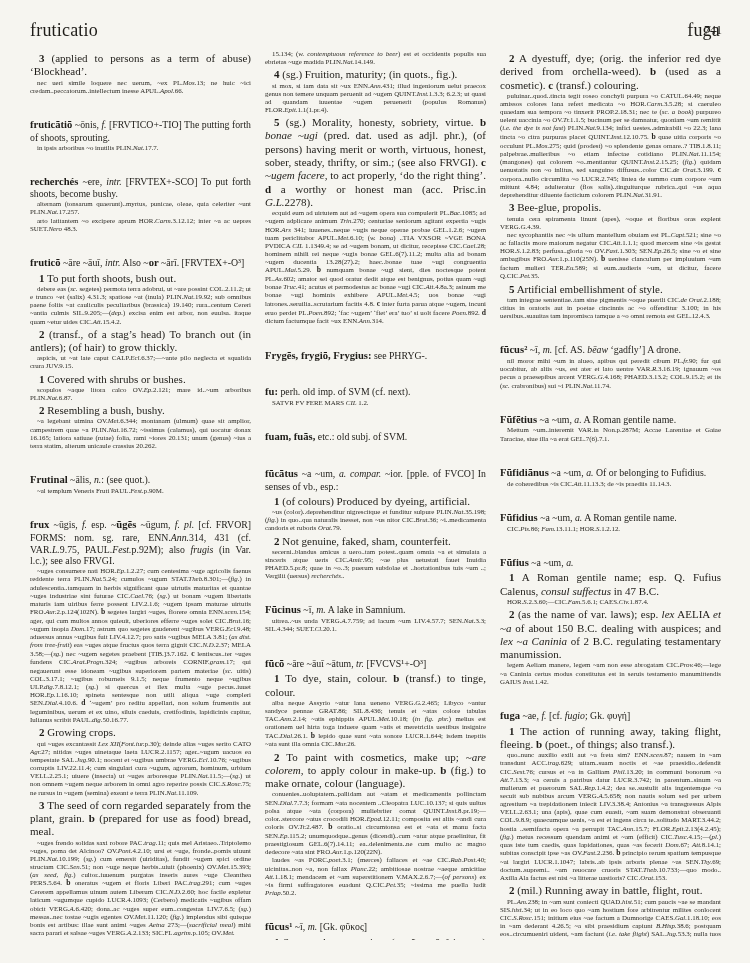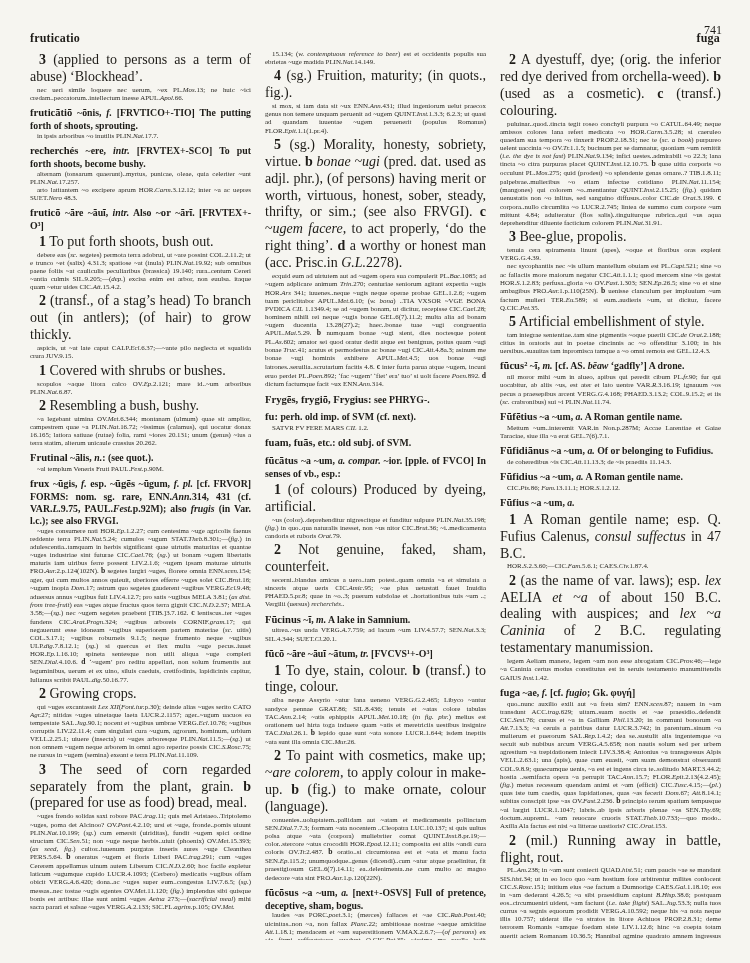--- a/index.html
+++ b/index.html
@@ -1,29 +1,29 @@
 <!DOCTYPE html>
 <html><head>
 <meta charset="utf-8">
 <style>
   html,body{margin:0;padding:0;background:#dddad2;}
   .page{position:relative;width:750px;height:963px;margin:0 auto;background:#f6f5f0;
         box-sizing:border-box;padding:20px 28px 14px 30px;
         font-family:"Liberation Serif","DejaVu Serif",serif;color:#1e1c18;}
   .running-head{position:relative;height:26px;margin-bottom:4px;}
-  .gw{font-weight:bold;font-size:12px;letter-spacing:.2px;margin-top:11px;}
+  .gw{font-weight:normal;font-size:18px;letter-spacing:.2px;}
   .gw.left{position:absolute;left:0;top:0;}
   .gw.right{position:absolute;right:2px;top:0;}
   .pageno{position:absolute;left:0;right:0;text-align:right;top:3px;font-size:12px;}
   .columns{display:flex;gap:14px;}
   .col{width:221px;height:890px;overflow:hidden;text-align:justify;}
   p{margin:0;padding:0;}
-  .entry{margin-top:5px;font-size:9.8px;line-height:1.21;font-weight:bold;}
+  .entry{margin-top:24px;font-size:9.8px;line-height:1.21;}
   .entry b{font-size:10.6px;}
-  .sense{margin-top:2px;font-size:14px;line-height:1.21;text-indent:9px;}
+  .sense{margin-top:2px;font-size:11px;line-height:1.21;text-indent:9px;}
   .cite{font-size:6.9px;line-height:1.18;text-indent:7px;color:#2a2823;}
   .cite b{font-size:7.6px;}
 </style>
 </head>
 <body>
 
 <div class="page">
   <div class="running-head">
     <span class="gw left">fruticatio</span>
     <span class="pageno">741</span>
@@ -71,21 +71,20 @@
         <p class="cite">~us (color)..deprehenditur nigrescitque et funditur sulpure PLIN.<i>Nat.</i>35.198; (<i>fig.</i>) in quo..qua naturalis inesset, non ~us nitor CIC.<i>Brut.</i>36; ~i..medicamenta candoris et ruboris <i>Orat.</i>79.</p>
         <p class="sense"><b>2</b> Not genuine, faked, sham, counterfeit.</p>
         <p class="cite">secerni..blandus amicus a uero..tam potest..quam omnia ~a et simulata a sinceris atque ueris CIC.<i>Amic.</i>95; ~ae plus uetustati fauet Inuidia PHAED.5.pr.8; quae in ~o..3; puerum subdolae et ..hortationibus tuis ~um ..; Vergilii (uersus) <i>recherchés</i>..</p>
         <p class="entry"><b>Fūcinus</b> ~ī, <i>m.</i> A lake in Samnium.</p>
         <p class="cite">uitrea..~us unda VERG.<i>A.</i>7.759; ad lacum ~um LIV.4.57.7; SEN.<i>Nat.</i>3.3; SIL.4.344; SUET.<i>Cl.</i>20.1.</p>
         <p class="entry"><b>fūcō</b> ~āre ~āuī ~ātum, <i>tr.</i> [FVCVS¹+-O³]</p>
         <p class="sense"><b>1</b> To dye, stain, colour. <b>b</b> (transf.) to tinge, colour.</p>
         <p class="cite">alba neque Assyrio ~atur lana ueneno VERG.<i>G.</i>2.465; Libyco ~antur sandyce pennae GRAT.86; SIL.8.436; tenuis et ~atas colore tabulas TAC.<i>Ann.</i>2.14; ~atis ephippiis APUL.<i>Met.</i>10.18; (<i>in fig. phr.</i>) melius est orationem uel hirta toga induere quam ~atis et meretriciis uestibus insignire TAC.<i>Dial.</i>26.1. <b>b</b> lepido quae sunt ~ata sonore LUCR.1.644; isdem ineptiis ~ata sunt illa omnia CIC.<i>Mur.</i>26.</p>
         <p class="sense"><b>2</b> To paint with cosmetics, make up; ~<i>are colorem</i>, to apply colour in make-up. <b>b</b> (fig.) to make ornate, colour (language).</p>
         <p class="cite">conuenies..uoluptatem..pallidam aut ~atam et medicamentis pollinctam SEN.<i>Dial.</i>7.7.3; formam ~ata nocentem ..Cleopatra LUC.10.137; si quis uultus polsa atque ~ata (corpora) muliebriter comat QUINT.<i>Inst.</i>8.pr.19;—color..stercore ~atus crocodili HOR.<i>Epod.</i>12.11; composita est aliis ~andi cura coloris OV.<i>Tr.</i>2.487. <b>b</b> oratio..si circumtonsa est et ~ata et manu facta SEN.<i>Ep.</i>115.2; unumquodque..genus (dicendi)..cum ~atur atque praelinitur, fit praestigiosum GEL.6(7).14.11; ea..delenimenta..ne cum multo ac magno dedecore ~ata sint FRO.<i>Aur.</i>1.p.120(22N).</p>
-        <p class="entry"><b>fūcōsus</b> ~a ~um, <i>a.</i> [next+-OSVS] Full of pretence, deceptive, sham, bogus.</p>
         <p class="cite">laudes ~as PORC.<i>poet.</i>3.1; (merces) fallaces et ~ae CIC.<i>Rab.Post.</i>40; uicinitas..non ~a, non fallax <i>Planc.</i>22; ambitiosae nostrae ~aeque amicitiae <i>Att.</i>1.18.1; mendacem et ~am superstitionem V.MAX.2.6.7;—(<i>of persons</i>) ex ~is firmi suffragatores euadunt Q.CIC.<i>Pet.</i>35; ~issima me puella ludit <i>Priap.</i>50.2.</p>
         <p class="entry"><b>fūcus¹</b> ~ī, <i>m.</i> [Gk. φῦκος]</p>
         <p class="sense"><b>1</b> Sea-weed; ~<i>us marinus</i> (= φῦκος θαλάσσιον) orchella-weed, <i>Rocella tinctoria</i>.</p>
         <p class="cite">longum rubente spargitur ~o latus SEN.<i>Phaed.</i>1045;—~us marinus, lactucae similis..PLIN.<i>Nat.</i>26.103; nomae et collectiones omnes (sanari) ~o maris, priusquam inarescat 26.128.</p>
       </div>
       <div class="col">
         <p class="sense"><b>2</b> A dyestuff, dye; (orig. the inferior red dye derived from orchella-weed). <b>b</b> (used as a cosmetic). <b>c</b> (transf.) colouring.</p>
         <p class="cite">puluinar..quod..tincta tegit roseo conchyli purpura ~o CATUL.64.49; neque amissos colores lana refert medicata ~o HOR.<i>Carm.</i>3.5.28; si caeruleo quaedam sua tempora ~o tinxerit PROP.2.18.31; nec te (<i>sc. a book</i>) purpureo uelent uaccinia ~o OV.<i>Tr.</i>1.1.5; bucinum per se damnatur, quoniam ~um remittit (<i>i.e. the dye is not fast</i>) PLIN.<i>Nat.</i>9.134; infici uestes..admirabili ~o 22.3; lana tincta ~o citra purpuras placet QUINT.<i>Inst.</i>12.10.75. <b>b</b> quae uitia corporis ~o occulunt PL.<i>Mos.</i>275; quid (prodest) ~o splendente genas ornare..? TIB.1.8.11; palpebrae..mulieribus ~o etiam infectae cotidiano PLIN.<i>Nat.</i>11.154; (mangones) qui colorem ~o..mentiantur QUINT.<i>Inst.</i>2.15.25; (<i>fig.</i>) quidam uenustatis non ~o inlitus, sed sanguino diffusus..color CIC.<i>de Orat.</i>3.199. <b>c</b> corpora..nullo circumlita ~o LUCR.2.745; lintea de summo cum corpore ~um mittunt 4.84; adulteratur (flos salis)..tinguiturque rubrica..qui ~us aqua deprehenditur diluente facticium colorem PLIN.<i>Nat.</i>31.91.</p>
         <p class="sense"><b>3</b> Bee-glue, propolis.</p>
         <p class="cite">tenuia cera spiramenta linunt (apes), ~oque et floribus oras explent VERG.<i>G.</i>4.39.</p>
@@ -99,18 +98,19 @@
         <p class="entry"><b>Fūfidiānus</b> ~a ~um, <i>a.</i> Of or belonging to Fufidius.</p>
         <p class="cite">de coheredibus ~is CIC.<i>Att.</i>11.13.3; de ~is praediis 11.14.3.</p>
         <p class="entry"><b>Fūfidius</b> ~a ~um, <i>a.</i> A Roman gentile name.</p>
         <p class="cite">CIC.<i>Pis.</i>86; <i>Fam.</i>13.11.1; HOR.<i>S.</i>1.2.12.</p>
         <p class="entry"><b>Fūfius</b> ~a ~um, <i>a.</i></p>
         <p class="sense"><b>1</b> A Roman gentile name; esp. Q. Fufius Calenus, <i>consul suffectus</i> in 47 B.C.</p>
         <p class="cite">HOR.<i>S.</i>2.3.60;—CIC.<i>Fam.</i>5.6.1; CAES.<i>Civ.</i>1.87.4.</p>
         <p class="sense"><b>2</b> (as the name of var. laws); esp. <i>lex</i> AELIA <i>et</i> ~<i>a</i> of about 150 B.C. dealing with auspices; and <i>lex</i> ~<i>a Caninia</i> of 2 B.C. regulating testamentary manumission.</p>
         <p class="cite">legem Aeliam manere, legem ~am non esse abrogatam CIC.<i>Prov.</i>46;—lege ~a Caninia certus modus constitutus est in seruis testamento manumittendis GAIUS <i>Inst.</i>1.42.</p>
         <p class="entry"><b>fuga</b> ~ae, <i>f.</i> [cf. <i>fugio</i>; Gk. φυγή]</p>
+        <p class="sense"><b>1</b> The action of running away, taking flight, fleeing. <b>b</b> (poet., of things; also transf.).</p>
         <p class="cite">quo..nunc auxilio exili aut ~a freta sim? ENN.<i>scen.</i>87; nauem in ~am transdunt ACC.<i>trag.</i>629; uitam..suam noctis et ~ae praesidio..defendit CIC.<i>Sest.</i>76; cursus et ~a in Galliam <i>Phil.</i>13.20; in communi bonorum ~a <i>Att.</i>7.13.3; ~a ceruis a patribus datur LUCR.3.742; in parentum..sinum ~a mulierum et puerorum SAL.<i>Rep.</i>1.4.2; dea se..sustulit alis ingentemque ~a secuit sub nubibus arcum VERG.<i>A.</i>5.658; non nautis solum sed per urbem agrestium ~a trepidationem iniecit LIV.3.38.4; Antonius ~a transgressus Alpis VELL.2.63.1; una (apis), quae cum euasit, ~am suam demonstrat obseruanti COL.9.8.9; quaecumque uenis, ~a est et ingens circa te..solitudo MART.3.44.2; hostia ..semifacta opera ~a perrupit TAC.<i>Ann.</i>15.7; FLOR.<i>Epit.</i>2.13(4.2.45); (<i>fig.</i>) metus recessum quendam animi et ~am (efficit) CIC.<i>Tusc.</i>4.15;—(<i>pl.</i>) quas iste tum caedis, quas lapidationes, quas ~as fecerit <i>Dom.</i>67; <i>Att.</i>8.14.1; subitas conscipit ipse ~as OV.<i>Fast.</i>2.236. <b>b</b> principio rerum spatium tempusque ~ai largiri LUCR.1.1047; labris..ab ipsis arboris plenae ~as SEN.<i>Thy.</i>69; doctum..supremi.. ~am reuocare cruoris STAT.<i>Theb.</i>10.733;—quo modo.. Axilla Ala factus est nisi ~a litterae uastioris? CIC.<i>Orat.</i>153.</p>
         <p class="sense"><b>2</b> (mil.) Running away in battle, flight, rout.</p>
         <p class="cite">PL.<i>Am.</i>238; in ~am sunt coniecti QUAD.<i>hist.</i>51; cum paucis ~ae se mandant SIS.<i>hist.</i>34; ut in eo loco quo ~am hostium fore arbitrentur milites conlocent CIC.<i>S.Rosc.</i>151; initium eius ~ae factum a Dumnorige CAES.<i>Gal.</i>1.18.10; eos in ~am dederant 4.26.5; ~a sibi praesidium capiunt <i>B.Hisp.</i>38.6; postquam eos..circumueniri uident, ~am faciunt (<i>i.e. take flight</i>) SAL.<i>Jug.</i>53.3; nulla tuos currus ~a segnis equorum prodidit VERG.<i>A.</i>10.592; neque his ~a nota neque illis 10.757; uiderat ille ~a stratos in litore Achiuos PROP.2.8.31; deme terrorem Romanis ~amque foedam siste LIV.1.12.6; hinc ~a coepta totam auertit aciem Romanam 10.36.5; Hannibal agmine quadrato amnem ingressus ~am ex ripa fecit 21.5.16; Mauors..rapido mortemque ~amque axe uehens STAT.<i>Theb.</i>12.754; uersi in ~am etiam qui subueniebant TAC.<i>Hist.</i>2.26; terga ~ae celeri praestant JUV.15.75; quomodo equites sine ~a cederent AMP.18.10; (<i>poet.</i>) qua uenti incubuere, ~am dant nubila caelo VERG.<i>A.</i>12.367; (<i>applied to cowardly gladiators</i>) adeo de magna turba</p>
       </div>
     </div>
 </div>
 
 </body></html>

